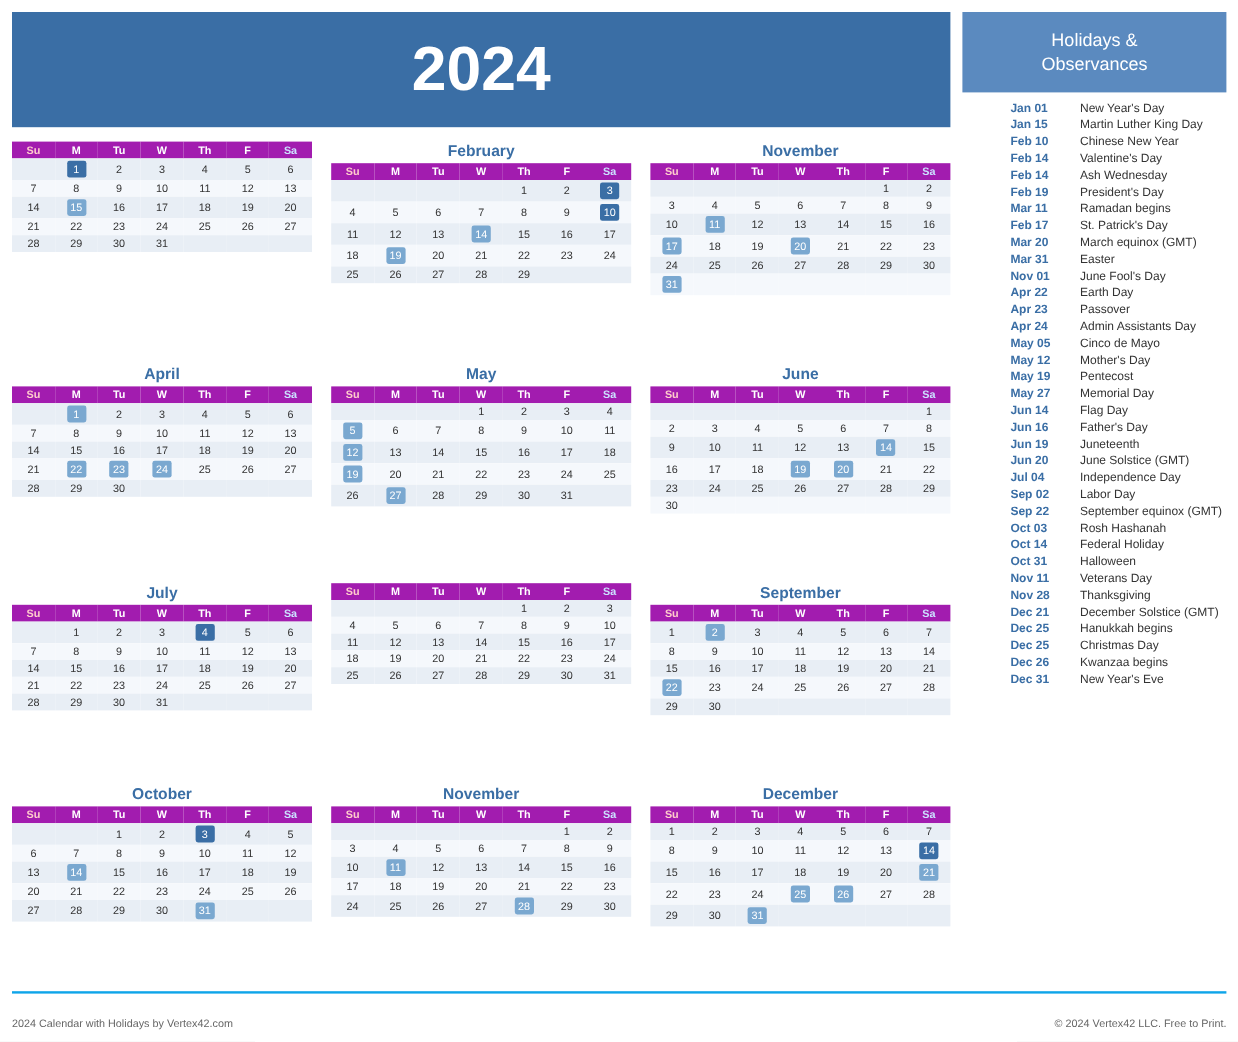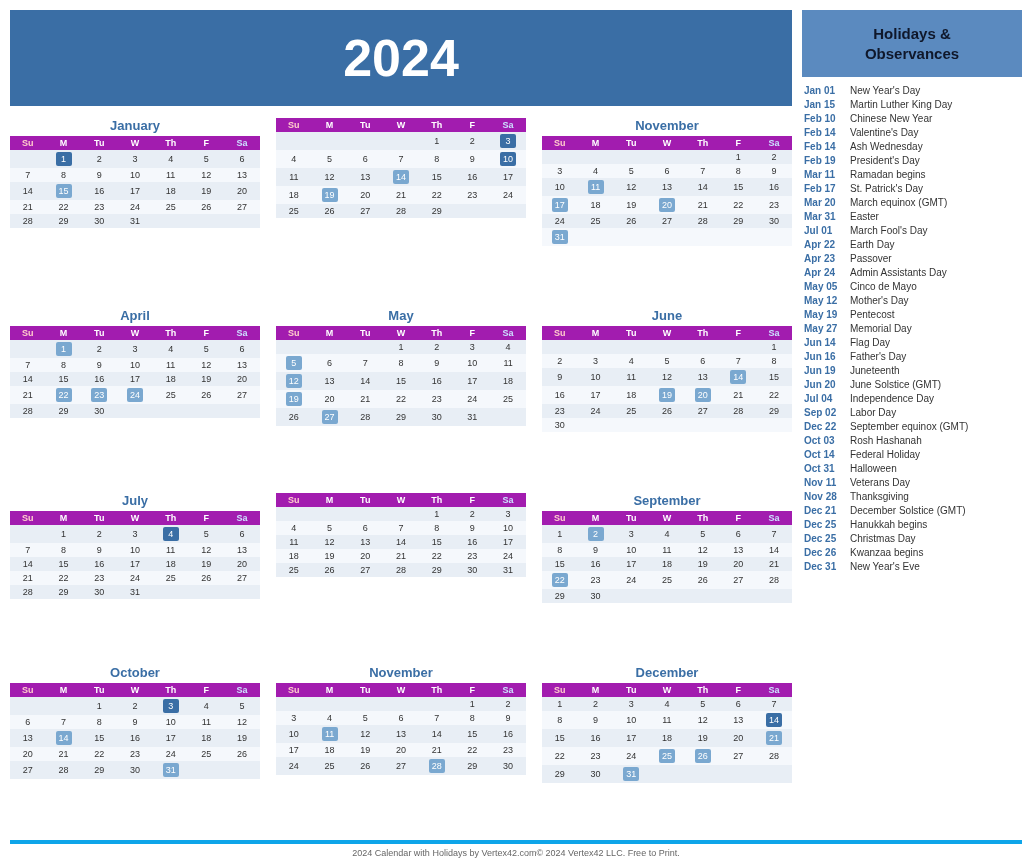--- a/index.html
+++ b/index.html
@@ -100,56 +100,57 @@
       height: 14px;
       line-height: 14px;
     }
     .sidebar {
       width: 220px;
       display: flex;
       flex-direction: column;
     }
     .sidebar-header {
       background: #5b8abf;
-      color: #0f172a;
+      color: #ffffff;
       text-align: center;
       font-size: 15px;
-      font-weight: bold;
+      font-weight: normal;
       padding: 14px 8px;
       line-height: 1.3;
       margin-bottom: 6px;
     }
     .holiday-list {
       flex: 1;
       font-size: 10px;
     }
     .holiday-row {
       display: flex;
-      gap: 4px;
+      gap: 16px;
       padding: 1.5px 2px;
       align-items: baseline;
+      margin-left: 38px;
     }
     .holiday-date {
       color: #3a6ea5;
       font-weight: bold;
       min-width: 42px;
       font-size: 10px;
     }
     .holiday-name {
       color: #333;
       font-size: 10px;
     }
     .footer {
       display: flex;
-      justify-content: center;
+      justify-content: space-between;
       font-size: 9px;
       color: #666;
       margin-top: 8px;
-      padding-top: 4px;
-      border-top: 4px solid #0ea5e9;
+      padding-top: 20px;
+      border-top: 2px solid #0ea5e9;
     }
     .footer-center {
       text-align: center;
       flex: 1;
       color: #3a6ea5;
     }
     .cal-grid thead th:first-child { color: #ffcccc; }
     .cal-grid thead th:last-child { color: #cce0ff; }
     td.sun { color: #c0392b; }
     td.sat { color: #2980b9; }
@@ -159,21 +160,20 @@
 
 <div class="page">
   <div class="main-content">
     <div class="calendar-section">
       <div class="year-header">
         <span>2024</span>
       </div>
       <div class="months-grid" id="months-grid">
 
       <div class="month-block">
-            <div class="month-title">January</div>
             <table class="cal-grid">
               <thead>
                 <tr>
                   <th>Su</th>
                   <th>M</th>
                   <th>Tu</th>
                   <th>W</th>
                   <th>Th</th>
                   <th>F</th>
                   <th>Sa</th>
@@ -222,20 +222,21 @@
                   <td>30</td>
                   <td>31</td>
                   <td></td>
                   <td></td>
                   <td class="sat"></td>
                 </tr>
               </tbody>
             </table>
           </div>
           <div class="month-block">
+            <div class="month-title">February</div>
             <table class="cal-grid">
               <thead>
                 <tr>
                   <th>Su</th>
                   <th>M</th>
                   <th>Tu</th>
                   <th>W</th>
                   <th>Th</th>
                   <th>F</th>
                   <th>Sa</th>
@@ -977,22 +978,22 @@
           </div>
           <div class="holiday-row">
             <span class="holiday-date">Mar 20</span>
             <span class="holiday-name">March equinox (GMT)</span>
           </div>
           <div class="holiday-row">
             <span class="holiday-date">Mar 31</span>
             <span class="holiday-name">Easter</span>
           </div>
           <div class="holiday-row">
-            <span class="holiday-date">Jul 01</span>
-            <span class="holiday-name">March Fool's Day</span>
+            <span class="holiday-date">Nov 01</span>
+            <span class="holiday-name">June Fool's Day</span>
           </div>
           <div class="holiday-row">
             <span class="holiday-date">Apr 22</span>
             <span class="holiday-name">Earth Day</span>
           </div>
           <div class="holiday-row">
             <span class="holiday-date">Apr 23</span>
             <span class="holiday-name">Passover</span>
           </div>
           <div class="holiday-row">
@@ -1033,21 +1034,21 @@
           </div>
           <div class="holiday-row">
             <span class="holiday-date">Jul 04</span>
             <span class="holiday-name">Independence Day</span>
           </div>
           <div class="holiday-row">
             <span class="holiday-date">Sep 02</span>
             <span class="holiday-name">Labor Day</span>
           </div>
           <div class="holiday-row">
-            <span class="holiday-date">Dec 22</span>
+            <span class="holiday-date">Sep 22</span>
             <span class="holiday-name">September equinox (GMT)</span>
           </div>
           <div class="holiday-row">
             <span class="holiday-date">Oct 03</span>
             <span class="holiday-name">Rosh Hashanah</span>
           </div>
           <div class="holiday-row">
             <span class="holiday-date">Oct 14</span>
             <span class="holiday-name">Federal Holiday</span>
           </div>

